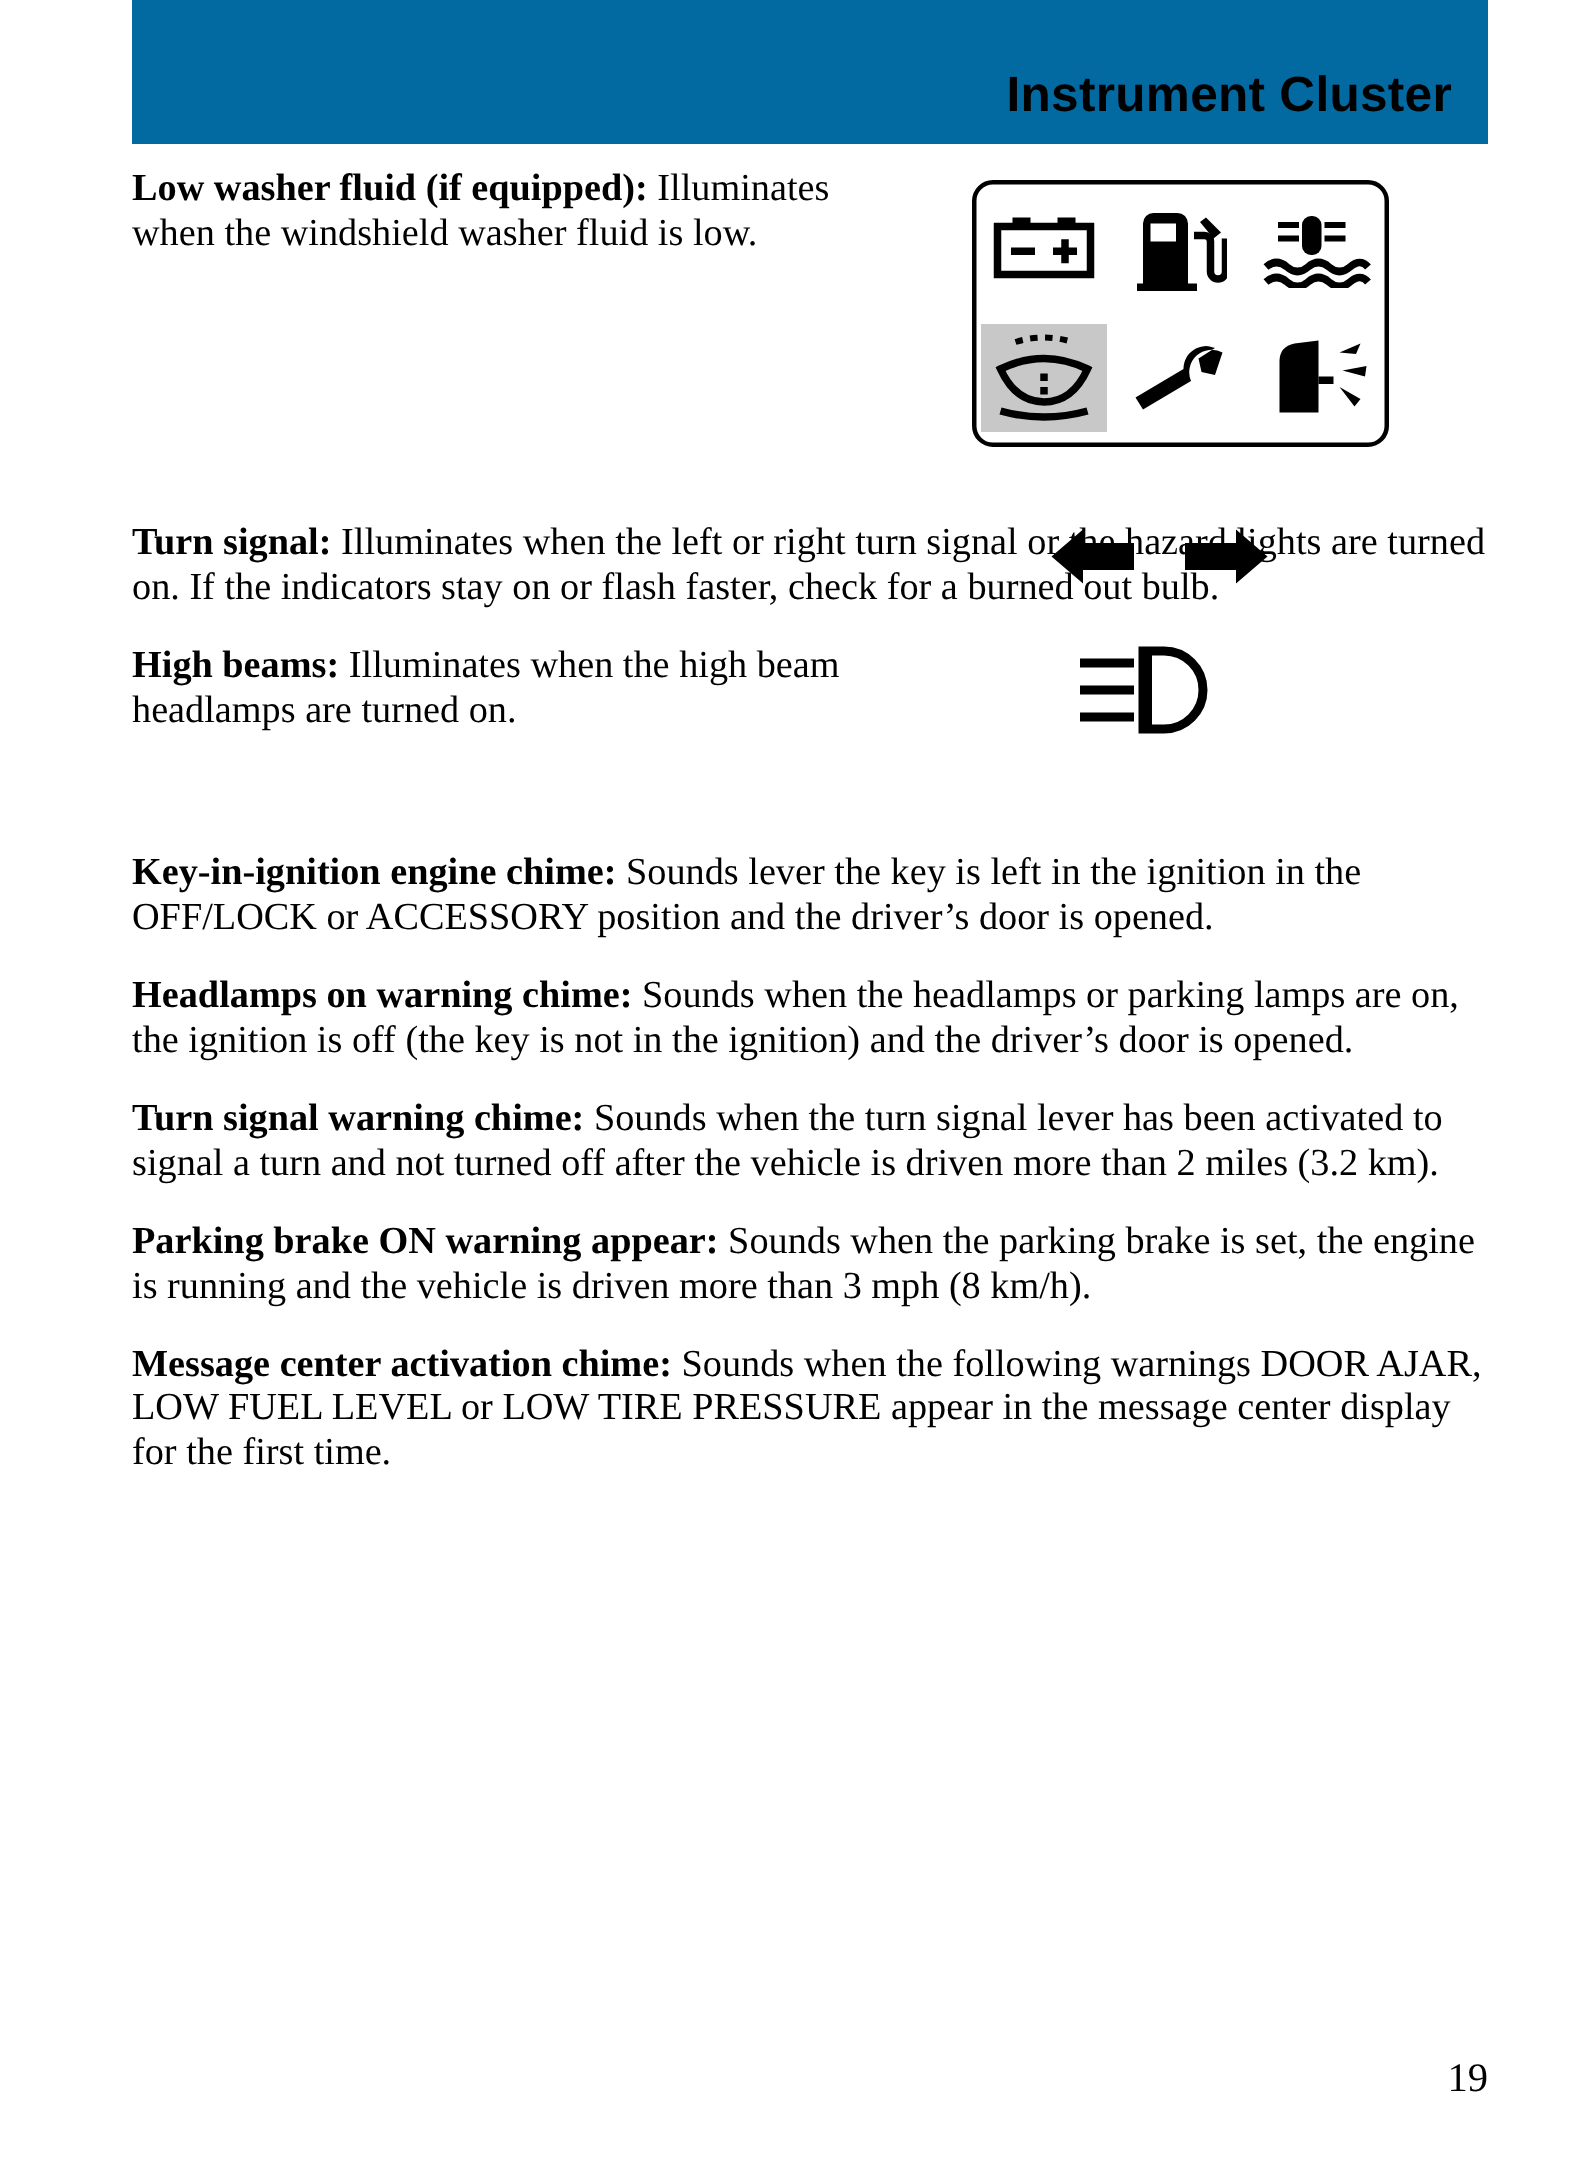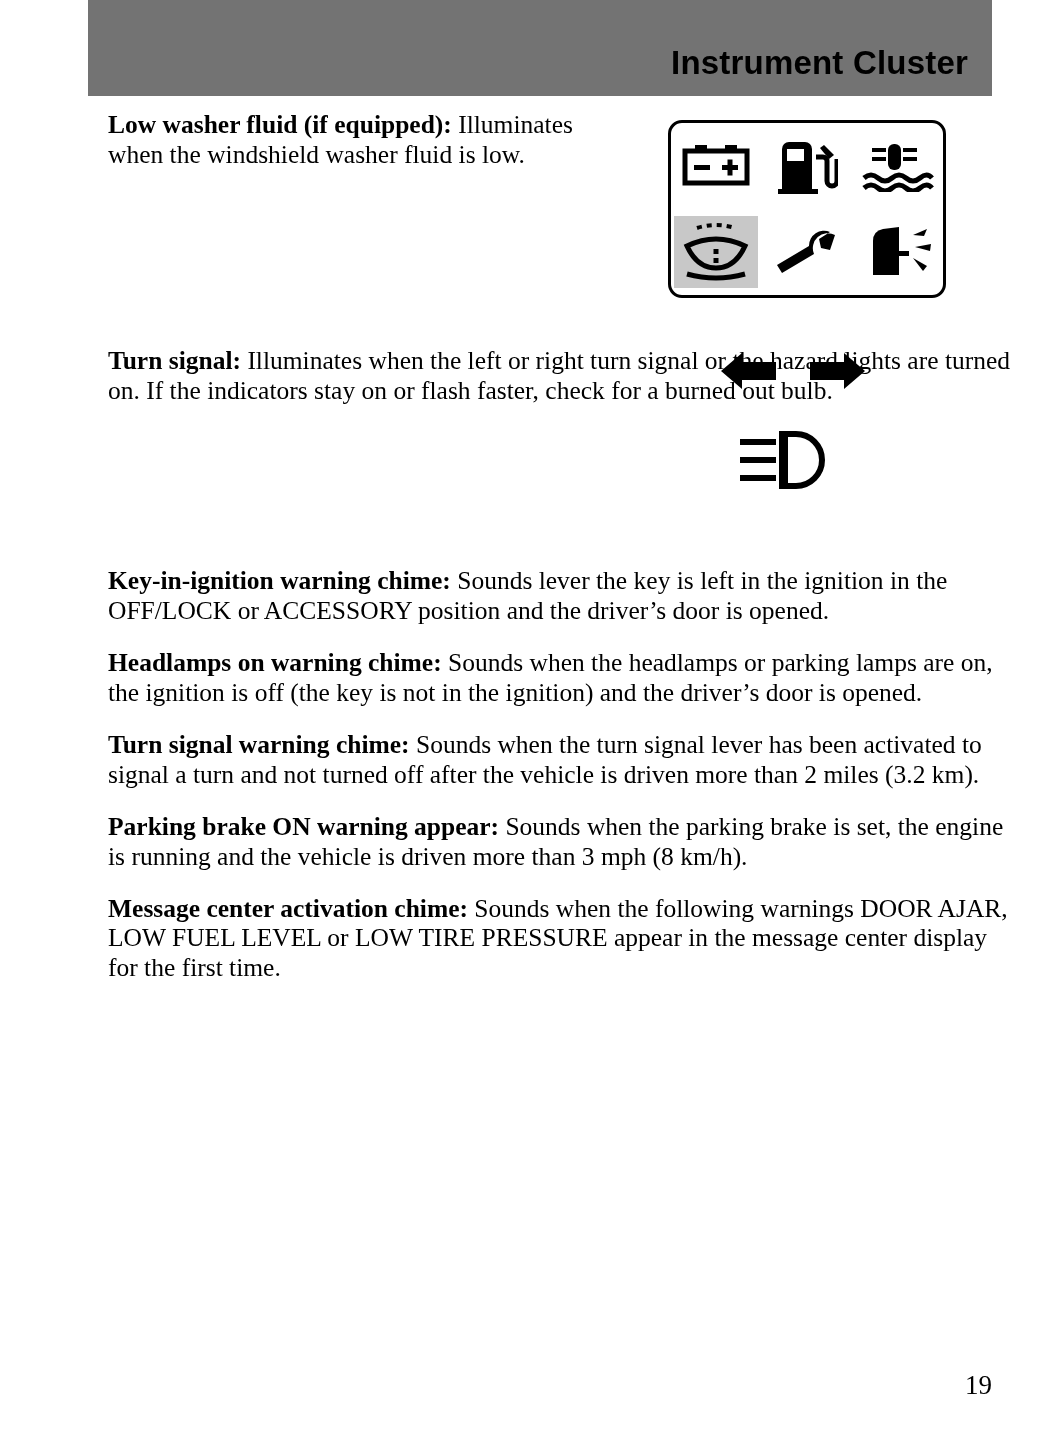--- a/index.html
+++ b/index.html
@@ -16,41 +16,40 @@
     overflow: hidden;
   }
 
   
   .header-band {
     position: absolute;
     left: 88px;
     top: 0;
     width: 904px;
     height: 96px;
-    background: #737373;
+    background: #0369a1;
   }
   .header-title {
     position: absolute;
     right: 24px;
     top: 44px;
     font-family: "Liberation Sans", sans-serif;
     font-weight: bold;
     font-size: 33px;
     letter-spacing: 0.2px;
     color: #000;
     white-space: nowrap;
   }
 
   
   .content {
     position: absolute;
     left: 88px;
     top: 110px;
     width: 904px;
-    margin-left: 20px;
   }
 
   .para {
     font-size: 25.5px;
     line-height: 1.175;
     margin: 0 0 22px 0;
     text-align: left;
   }
   .para b { font-weight: bold; }
 
@@ -220,24 +219,27 @@
   <div class="row" style="height:110px;">
     <span class="highbeam-icon">
       <svg width="108" height="64" viewBox="0 0 108 64" aria-hidden="true">
         <path d="M46 6 h14 a26 26 0 0 1 0 52 h-14 z" fill="none" stroke="#000" stroke-width="6"></path>
         <rect x="46" y="6" width="6" height="52" fill="#000"></rect>
         <rect x="4" y="11" width="36" height="6" fill="#000"></rect>
         <rect x="4" y="29" width="36" height="6" fill="#000"></rect>
         <rect x="4" y="47" width="36" height="6" fill="#000"></rect>
       </svg>
     </span>
+    <p class="para narrow">
+      <b>High beams:</b><span> Illuminates when the high beam headlamps are turned on.</span>
+    </p>
   </div>
 
   <p class="para" style="margin-top:28px;">
-    <b>Key-in-ignition warning chime:</b><span> Sounds lever the key is left in the ignition in the OFF/LOCK or ACCESSORY position and the driver’s door is opened.</span>
+    <b>Key-in-ignition engine chime:</b><span> Sounds lever the key is left in the ignition in the OFF/LOCK or ACCESSORY position and the driver’s door is opened.</span>
   </p>
 
   <p class="para">
     <b>Headlamps on warning chime:</b><span> Sounds when the headlamps or parking lamps are on, the ignition is off (the key is not in the ignition) and the driver’s door is opened.</span>
   </p>
 
   <p class="para">
     <b>Turn signal warning chime:</b><span> Sounds when the turn signal lever has been activated to signal a turn and not turned off after the vehicle is driven more than 2 miles (3.2 km).</span>
   </p>
 

